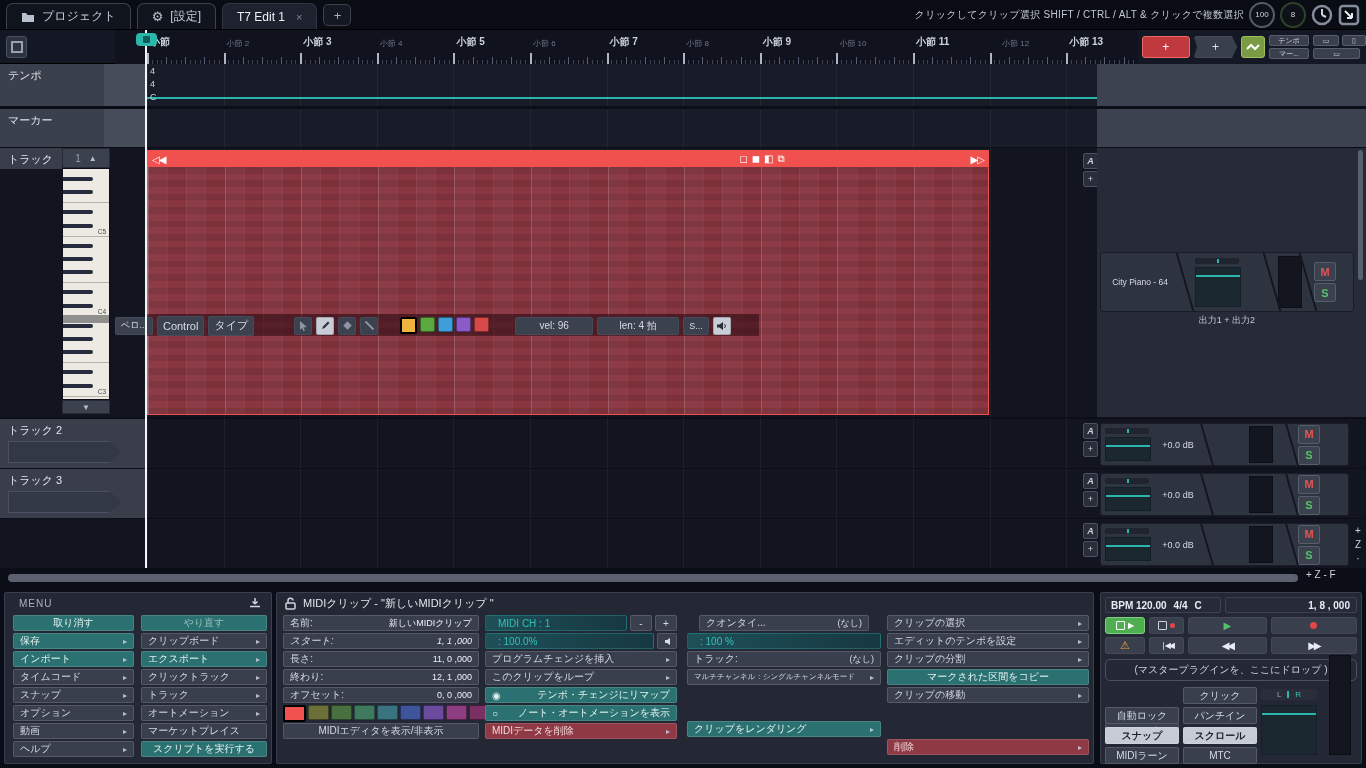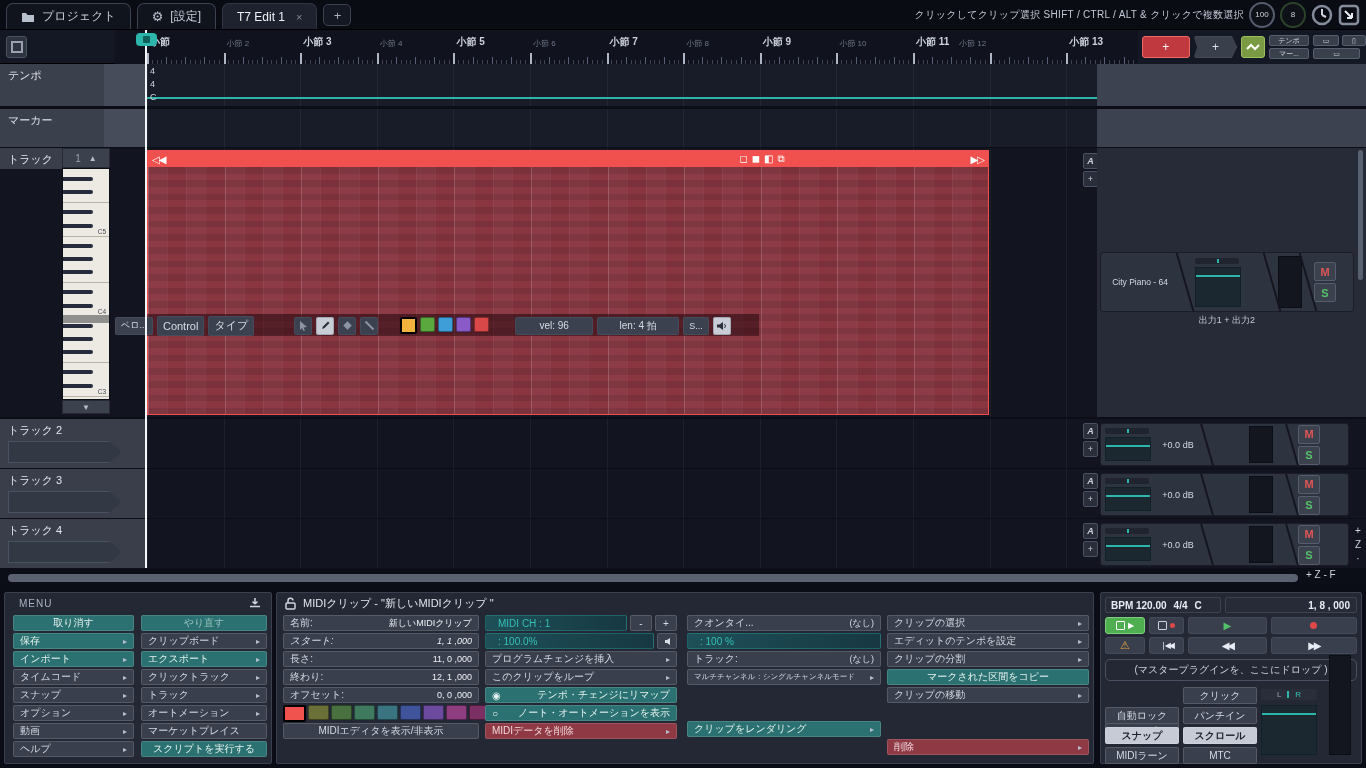--- a/index.html
+++ b/index.html
@@ -163,21 +163,21 @@
           <div class="mlabel dim" style="left: 111.6px;">小節 2</div>
           <div class="mlabel" style="left: 188.2px;">小節 3</div>
           <div class="mlabel dim" style="left: 264.8px;">小節 4</div>
           <div class="mlabel" style="left: 341.4px;">小節 5</div>
           <div class="mlabel dim" style="left: 418px;">小節 6</div>
           <div class="mlabel" style="left: 494.6px;">小節 7</div>
           <div class="mlabel dim" style="left: 571.2px;">小節 8</div>
           <div class="mlabel" style="left: 647.8px;">小節 9</div>
           <div class="mlabel dim" style="left: 724.4px;">小節 10</div>
           <div class="mlabel" style="left: 801px;">小節 11</div>
-          <div class="mlabel dim" style="left: 844px;">小節 12</div>
+          <div class="mlabel dim" style="left: 887px;">小節 12</div>
           <div class="mlabel" style="left: 954.2px;">小節 13</div>
         </div>
     </div>
     <div class="abs" id="ruler-btns">
       <div class="rb-red">+</div>
       <div class="rb-gray">+</div>
       <div class="rb-green">
         <svg width="14" height="10">
             <polyline points="1,7 5,3 9,7 13,3" fill="none" stroke="#fff" stroke-width="2"></polyline>
           </svg>
@@ -407,24 +407,20 @@
           <span class="chev"></span>
           <div class="meterblk" style="width: 22px; margin: 2px 0px 2px 36px;"></div>
           <span class="chev" style="margin-left: 18px;"></span>
           <div class="msbtns">
             <span class="mbtn">M</span>
             <span class="sbtn">S</span>
           </div>
         </div>
       </div>
       <div class="abs" style="left: 0px; top: 519px; width: 1366px; height: 49px; background: rgb(18, 21, 31);">
-        <div class="abs trackhead" style="left: 0px; top: 0px; width: 147px; height: 49px;">
-          <div class="t-label">トラック 4</div>
-          <div class="namefield"></div>
-        </div>
         <div class="abs" style="left: 147px; top: 0px; width: 937px; height: 49px;">
           <div class="gridcols"></div>
         </div>
         <div class="acol" style="left: 1083px; top: 4px;">
           <span class="ia">A</span>
           <span>+</span>
         </div>
         <div class="strip" style="left: 1100px; top: 4px; width: 247px; height: 41px;">
           <div class="faderblk">
             <div class="panbar">
@@ -599,21 +595,21 @@
         <div class="btn teal" style="position: absolute; left: 0px; top: 112px; width: 192px;">
           <span style="margin-right: 4px;">○</span>
           <span>ノート・オートメーションを表示</span>
         </div>
         <div class="btn red" style="position: absolute; left: 0px; top: 130px; width: 192px;">
           <span>MIDIデータを削除</span>
           <span class="arr">▸</span>
         </div>
       </div>
     <div id="cp-col3" class="abs" style="left:410px;top:0;width:194px;height:172px;">
-        <div class="btn gray" style="position: absolute; left: 0px; top: 22px; width: 194px;">
+        <div class="btn gray" style="position: absolute; left: 12px; top: 22px; width: 170px;">
           <span>クオンタイ...</span>
           <span class="val">(なし)</span>
         </div>
         <div class="tealbox" style="position: absolute; left: 0px; top: 40px; width: 194px; height: 16px;">: 100 %</div>
         <div class="btn gray" style="position: absolute; left: 0px; top: 58px; width: 194px;">
           <span>トラック:</span>
           <span class="val">(なし)</span>
         </div>
         <div class="btn gray" style="position: absolute; left: 0px; top: 76px; width: 194px; font-size: 7.5px;">
           <span>マルチチャンネル：シングルチャンネルモード</span>

